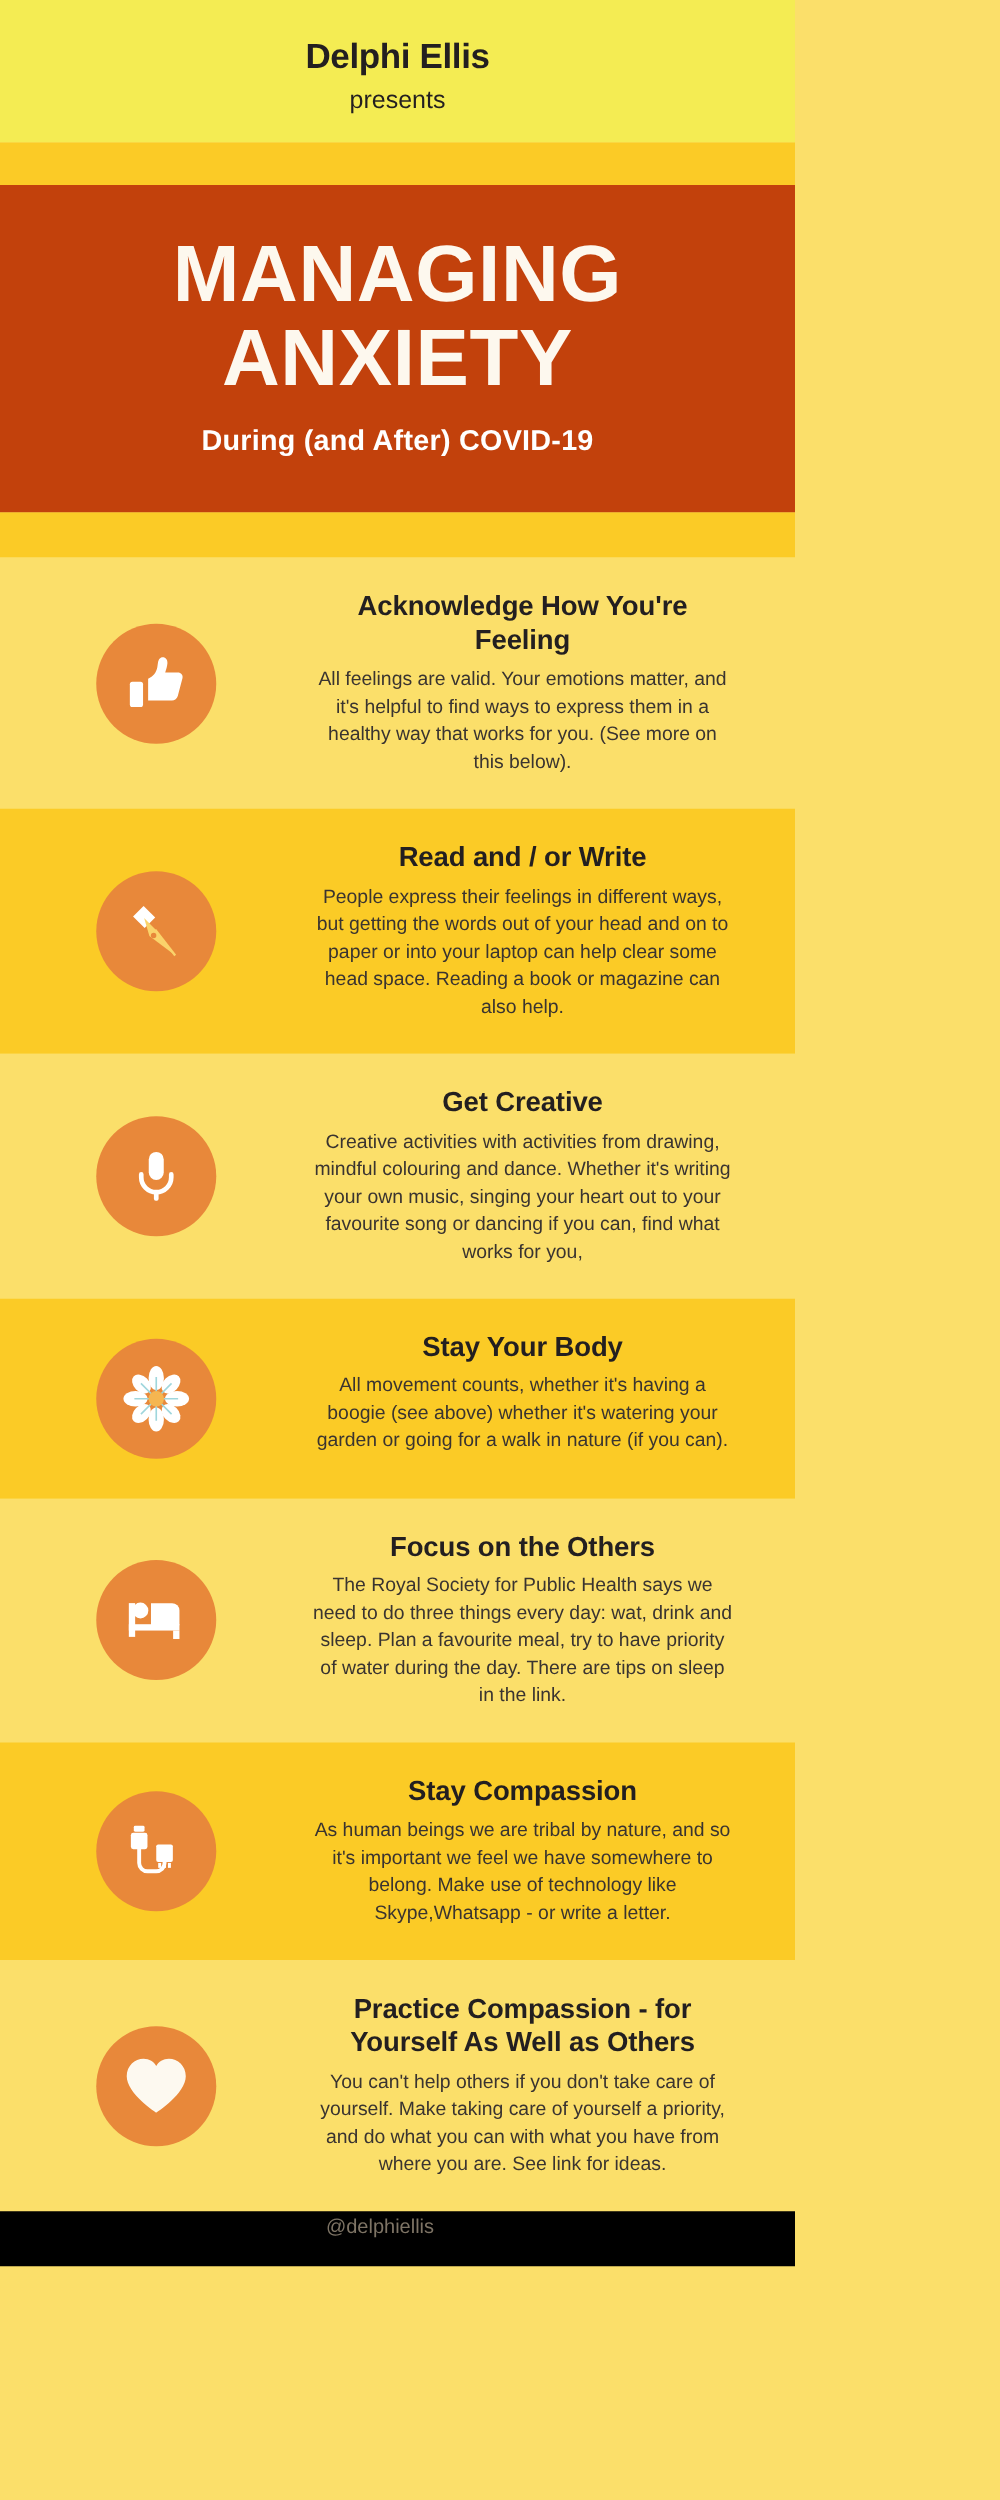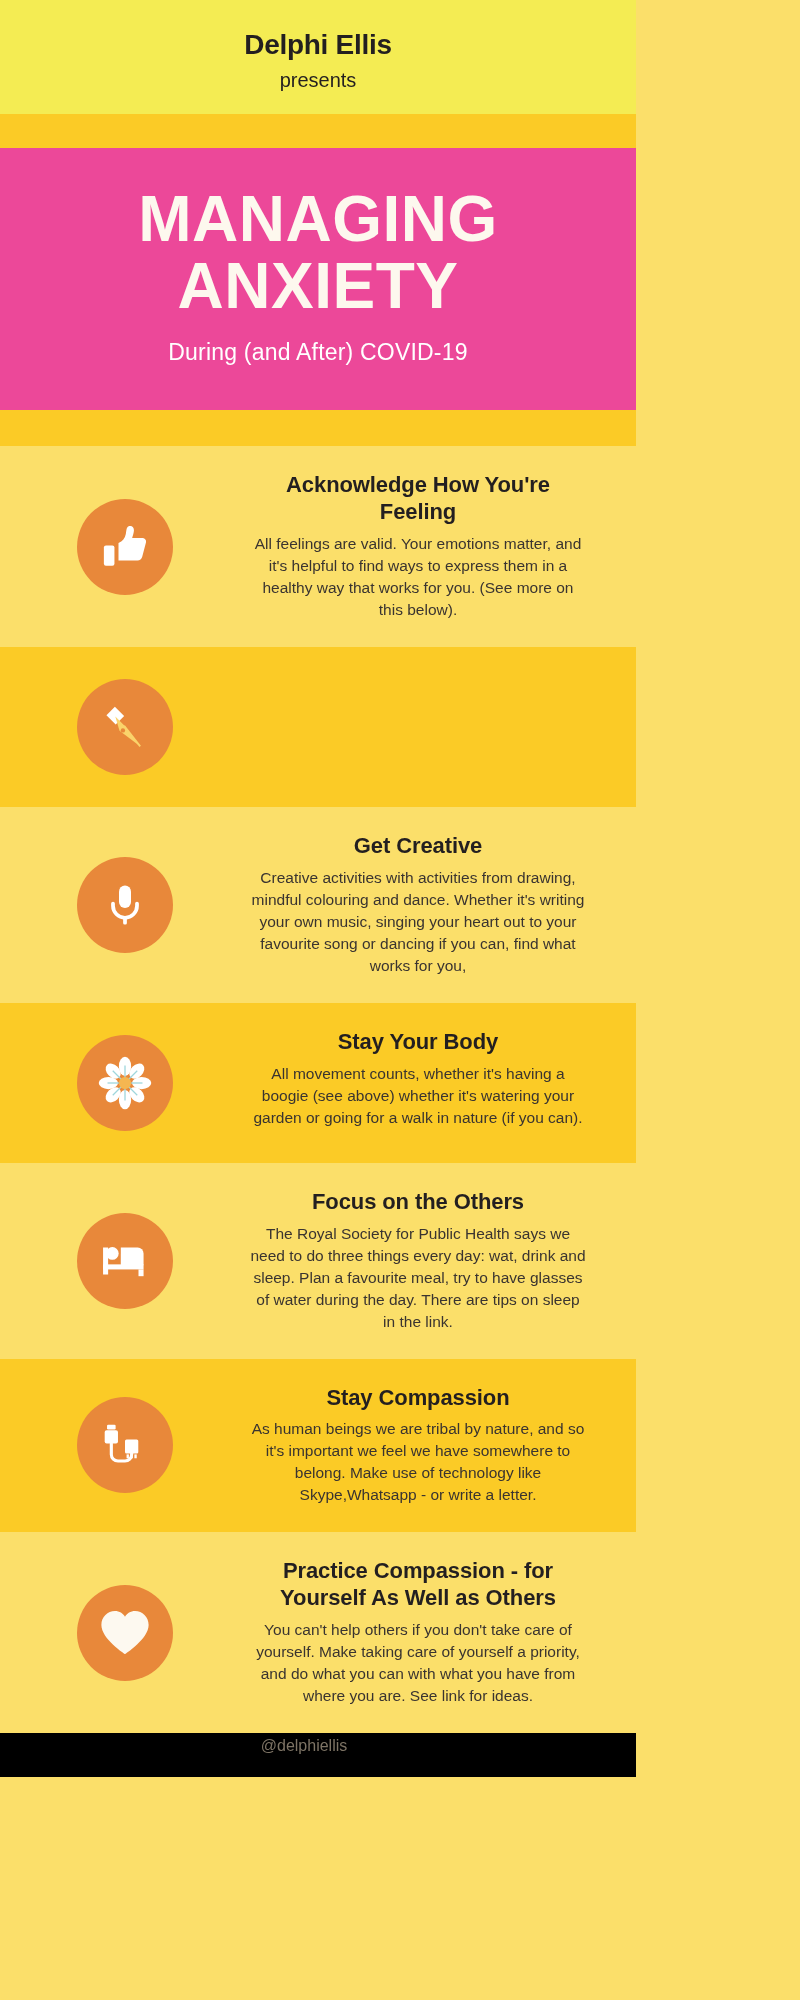--- a/index.html
+++ b/index.html
@@ -37,35 +37,35 @@
     line-height:1.2;
   }
 
   
   .gold-band { background:#FBCB26; width:100%; }
   .gold-band.top { height:34px; }
   .gold-band.bottom { height:36px; }
 
   
   .title-block {
-    background:#ec4899;
+    background:#c2410c;
     padding:38px 30px 44px 30px;
     text-align:center;
   }
   .title-main {
     font-size:64px;
     font-weight:bold;
     color:#FDF8EE;
     line-height:1.06;
     letter-spacing:0.5px;
     text-transform:uppercase;
   }
   .title-sub {
     font-size:23px;
-    font-weight:normal;
+    font-weight:bold;
     color:#FFFFFF;
     margin-top:18px;
     letter-spacing:0.2px;
   }
 
   
   .tips { width:100%;text-align:center; }
   .tip {
     display:flex;
     align-items:flex-start;
@@ -161,20 +161,24 @@
             <svg width="54" height="54" viewBox="0 0 64 64">
               <g transform="rotate(0 32 32)">
                 <path d="M10 18l10-10 11 11-10 10z" fill="#fff"></path>
                 <path d="M20.5 19.5l11 11 18 24-24-18z" fill="#FAD36B"></path>
                 <path d="M28 28l6 6-3 3-6-6z" fill="#FAD36B"></path>
                 <circle cx="29.5" cy="36" r="2.6" fill="#E8883A"></circle>
                 <path d="M31 30.5l19 24.5" stroke="#FAD36B" stroke-width="2.2" fill="none"></path>
               </g>
             </svg>
           </div>
+        </div>
+        <div class="tip-body">
+          <div class="tip-title">Read and / or Write</div>
+          <div class="tip-text">People express their feelings in different ways, but getting the words out of your head and on to paper or into your laptop can help clear some head space.  Reading a book or magazine can also help.</div>
         </div>
       </div>
       <div class="tip light">
         <div class="tip-iconwrap">
           <div class="icon-circle">
             <svg width="48" height="52" viewBox="0 0 64 64">
               <rect x="24" y="6" width="16" height="30" rx="8" fill="#fff"></rect>
               <path d="M16 30v3a16 16 0 0 0 32 0v-3" stroke="#fff" stroke-width="5" fill="none" stroke-linecap="round"></path>
               <rect x="29.5" y="48" width="5" height="10" rx="2" fill="#fff"></rect>
             </svg>
@@ -225,21 +229,21 @@
               <circle cx="17" cy="17" r="7.5" fill="#fff"></circle>
               <path d="M27 10h20a7 7 0 0 1 7 7v14H27z" fill="#fff"></path>
               <rect x="6" y="30" width="48" height="6" fill="#fff"></rect>
               <rect x="6" y="10" width="6" height="32" fill="#fff"></rect>
               <rect x="48" y="36" width="6" height="8" fill="#fff"></rect>
             </svg>
           </div>
         </div>
         <div class="tip-body">
           <div class="tip-title">Focus on the Others</div>
-          <div class="tip-text">The Royal Society for Public Health says we need to do three things every day: wat, drink and sleep. Plan a favourite meal, try to have glasses of water during the day. There are tips on sleep in the link.</div>
+          <div class="tip-text">The Royal Society for Public Health says we need to do three things every day: wat, drink and sleep. Plan a favourite meal, try to have priority of water during the day. There are tips on sleep in the link.</div>
         </div>
       </div>
       <div class="tip dark">
         <div class="tip-iconwrap">
           <div class="icon-circle">
             <svg width="50" height="54" viewBox="0 0 64 64">
               <rect x="9" y="6" width="11" height="6" rx="1.5" fill="#fff"></rect>
               <rect x="6" y="13" width="17" height="17" rx="2.5" fill="#fff"></rect>
               <path d="M14.5 30v14a8.5 8.5 0 0 0 8.5 8.5h9a8.5 8.5 0 0 0 8.5-8.5V28" stroke="#fff" stroke-width="4" fill="none" stroke-linecap="round"></path>
               <rect x="32" y="25" width="17" height="18" rx="2" fill="#fff"></rect>

